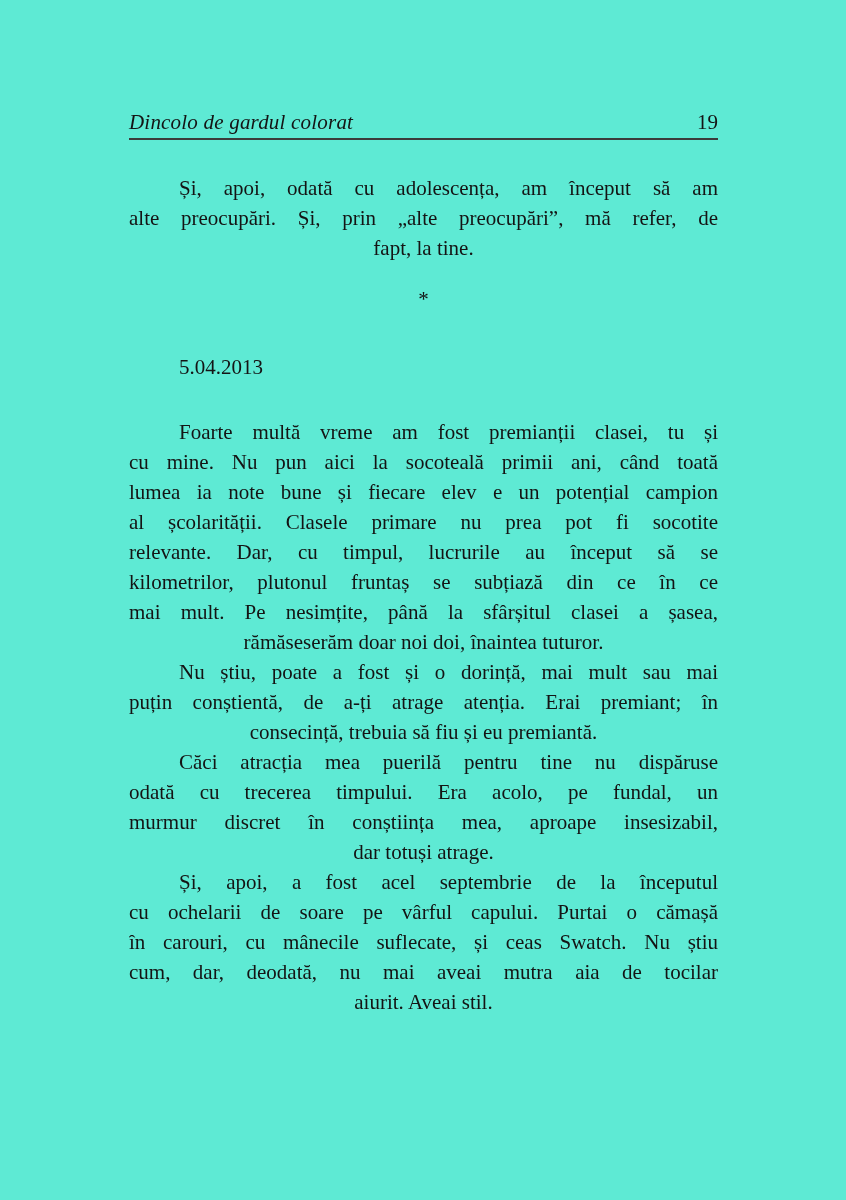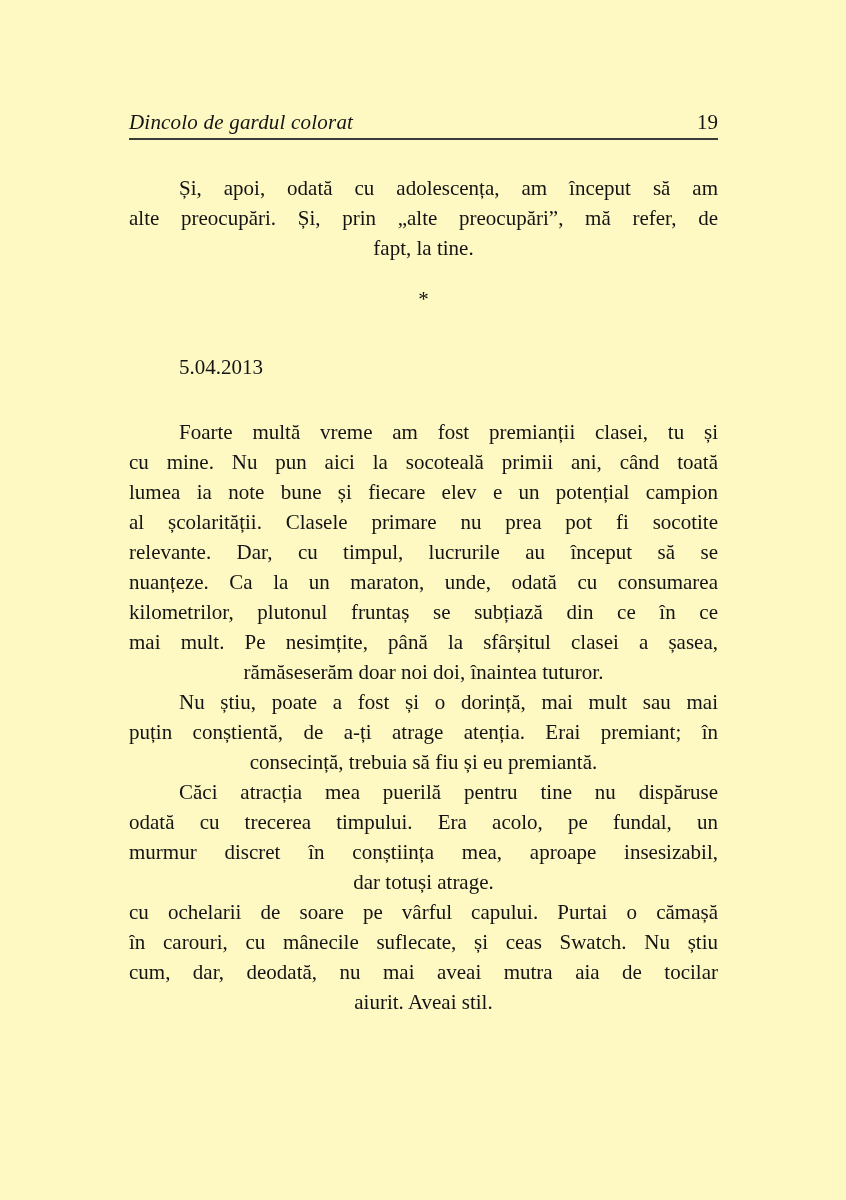--- a/index.html
+++ b/index.html
@@ -4,21 +4,21 @@
 <style>
   html, body {
     margin: 0;
     padding: 0;
     background: #ffffff;
   }
   .page {
     position: relative;
     width: 846px;
     height: 1200px;
-    background: #fef9c3;
+    background: #5eead4;
     overflow: hidden;
     font-family: "Liberation Serif", "DejaVu Serif", serif;
     color: #141414;
   }
   .inner {
     position: absolute;
     left: 129px;
     top: 110px;
     width: 589px;
   }
@@ -91,37 +91,37 @@
           <div class="line">fapt, la tine.</div>
         </div>
         <div class="sep-block">*</div>
         <div class="date-block">5.04.2013</div>
         <div class="paragraph">
           <div class="line first just">Foarte multă vreme am fost premianții clasei, tu și</div>
           <div class="line just">cu mine. Nu pun aici la socoteală primii ani, când toată</div>
           <div class="line just">lumea ia note bune și fiecare elev e un potențial campion</div>
           <div class="line just">al școlarității. Clasele primare nu prea pot fi socotite</div>
           <div class="line just">relevante. Dar, cu timpul, lucrurile au început să se</div>
-          <div class="line just">nuanțeze. Ca la un maraton, unde, odată cu consumarea</div>
           <div class="line just">kilometrilor, plutonul fruntaș se subțiază din ce în ce</div>
           <div class="line just">mai mult. Pe nesimțite, până la sfârșitul clasei a șasea,</div>
           <div class="line">rămăseserăm doar noi doi, înaintea tuturor.</div>
         </div>
         <div class="paragraph">
           <div class="line first just">Nu știu, poate a fost și o dorință, mai mult sau mai</div>
           <div class="line just">puțin conștientă, de a-ți atrage atenția. Erai premiant; în</div>
           <div class="line">consecință, trebuia să fiu și eu premiantă.</div>
         </div>
         <div class="paragraph">
           <div class="line first just">Căci atracția mea puerilă pentru tine nu dispăruse</div>
           <div class="line just">odată cu trecerea timpului. Era acolo, pe fundal, un</div>
           <div class="line just">murmur discret în conștiința mea, aproape insesizabil,</div>
           <div class="line">dar totuși atrage.</div>
         </div>
         <div class="paragraph">
+          <div class="line first just">Și, apoi, a fost acel septembrie de la începutul</div>
           <div class="line just">cu ochelarii de soare pe vârful capului. Purtai o cămașă</div>
           <div class="line just">în carouri, cu mânecile suflecate, și ceas Swatch. Nu știu</div>
           <div class="line just">cum, dar, deodată, nu mai aveai mutra aia de tocilar</div>
           <div class="line">aiurit. Aveai stil.</div>
         </div>
       </div>
   </div>
 </div>
 
 </body></html>

